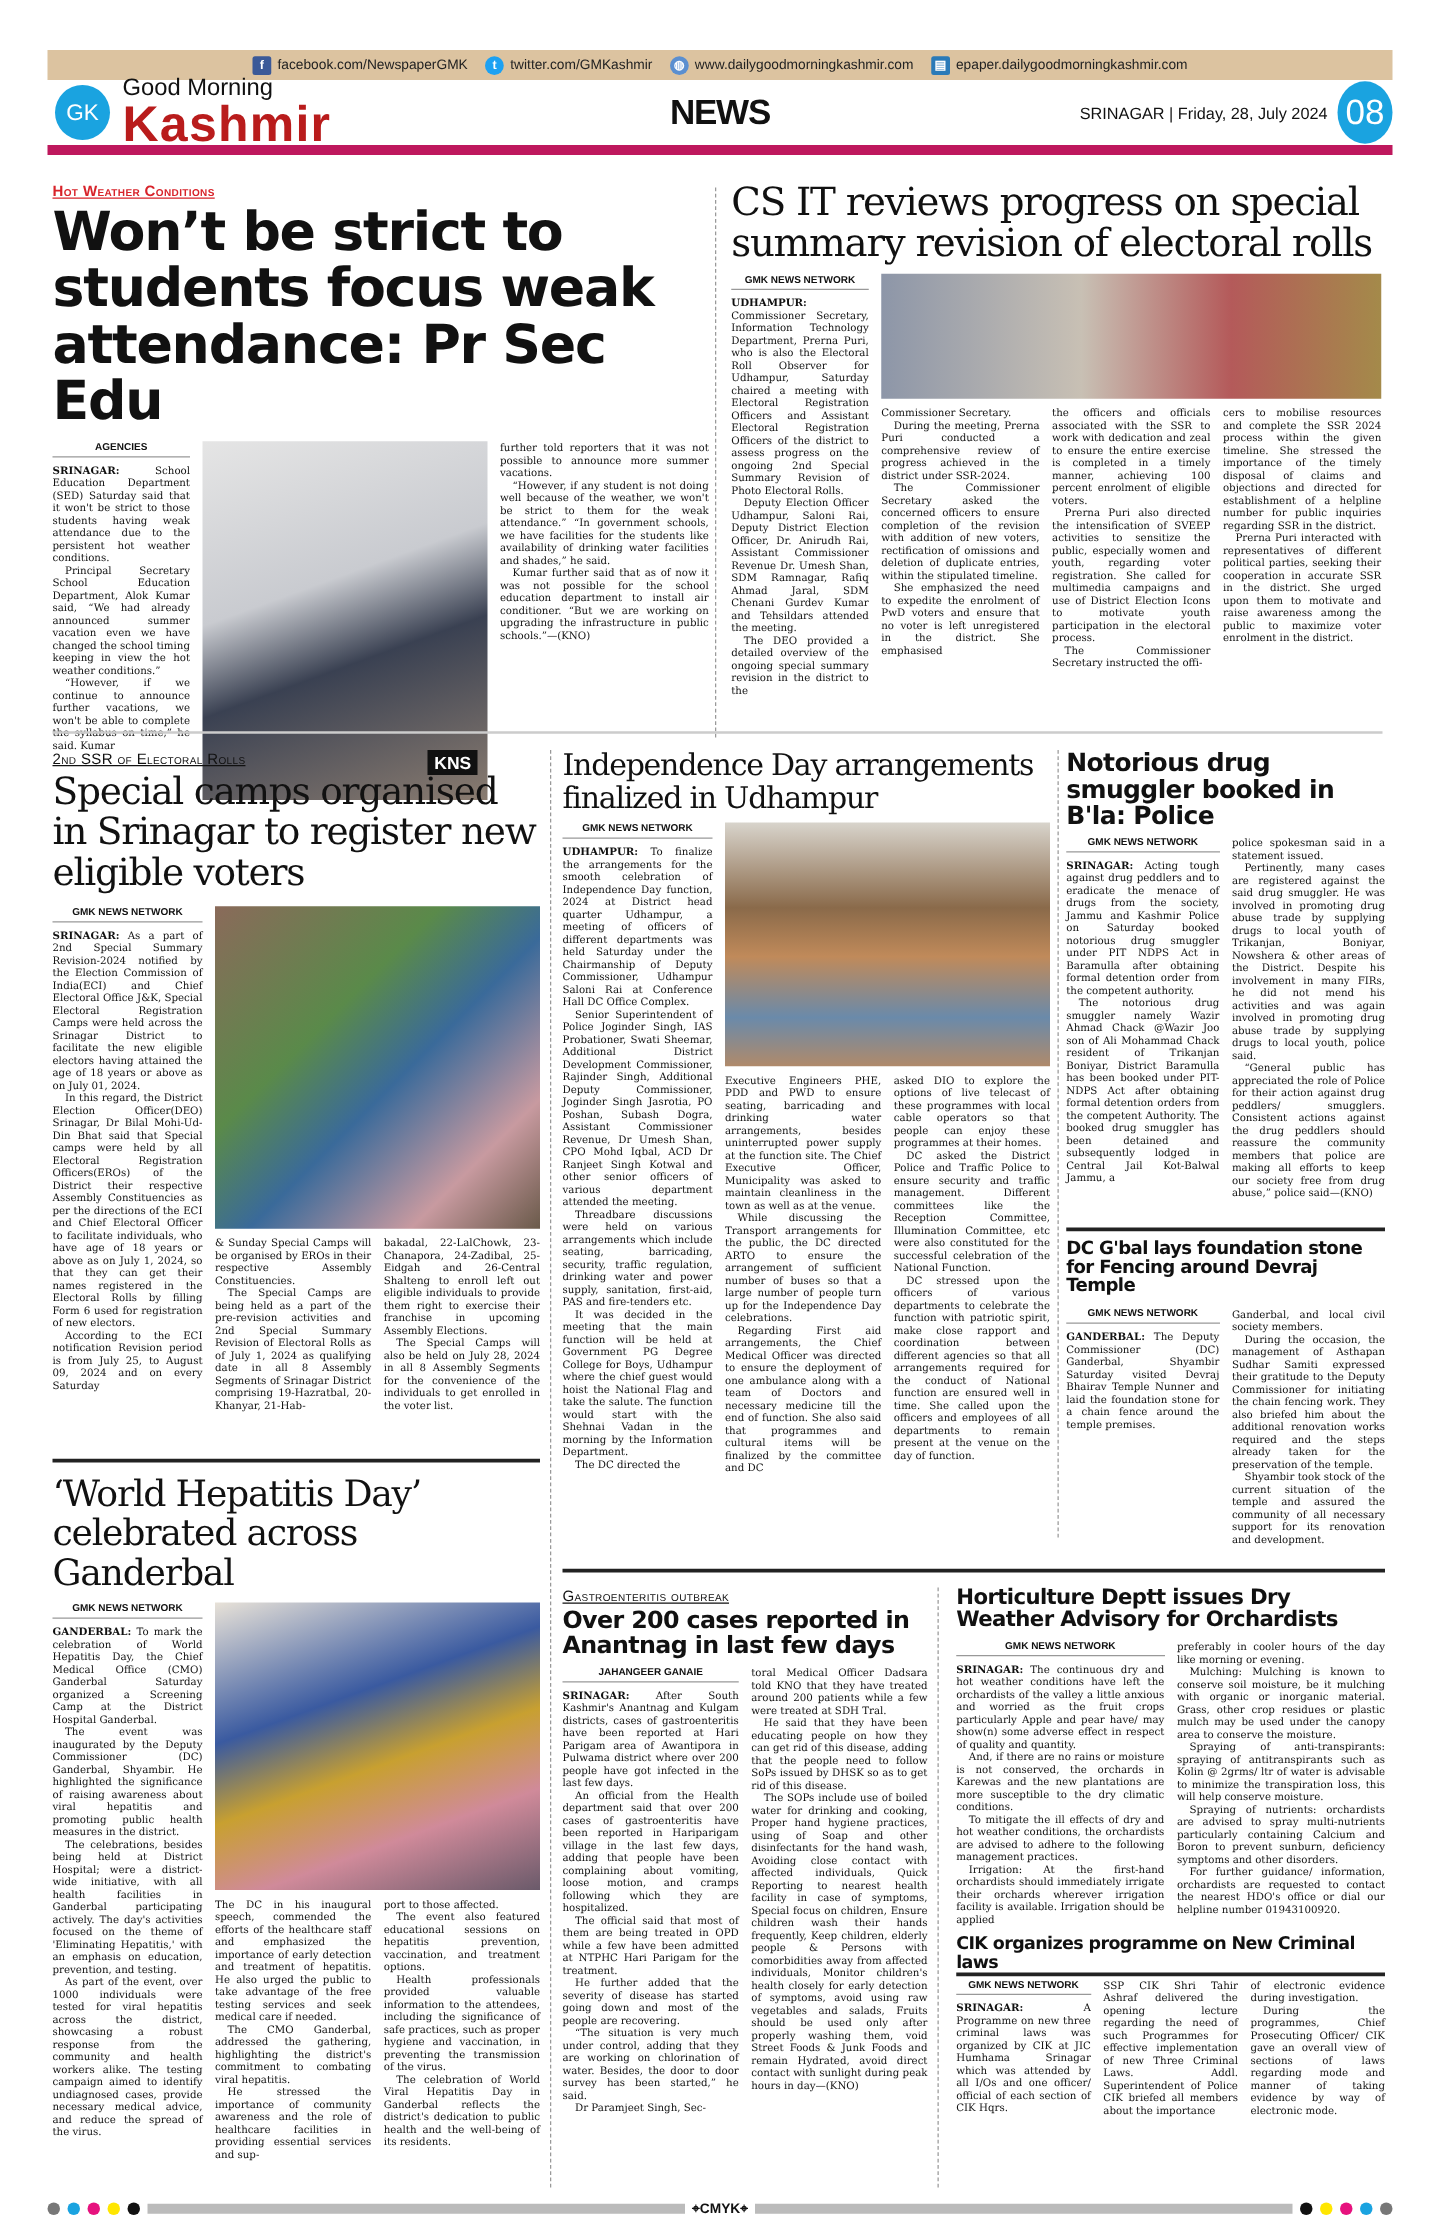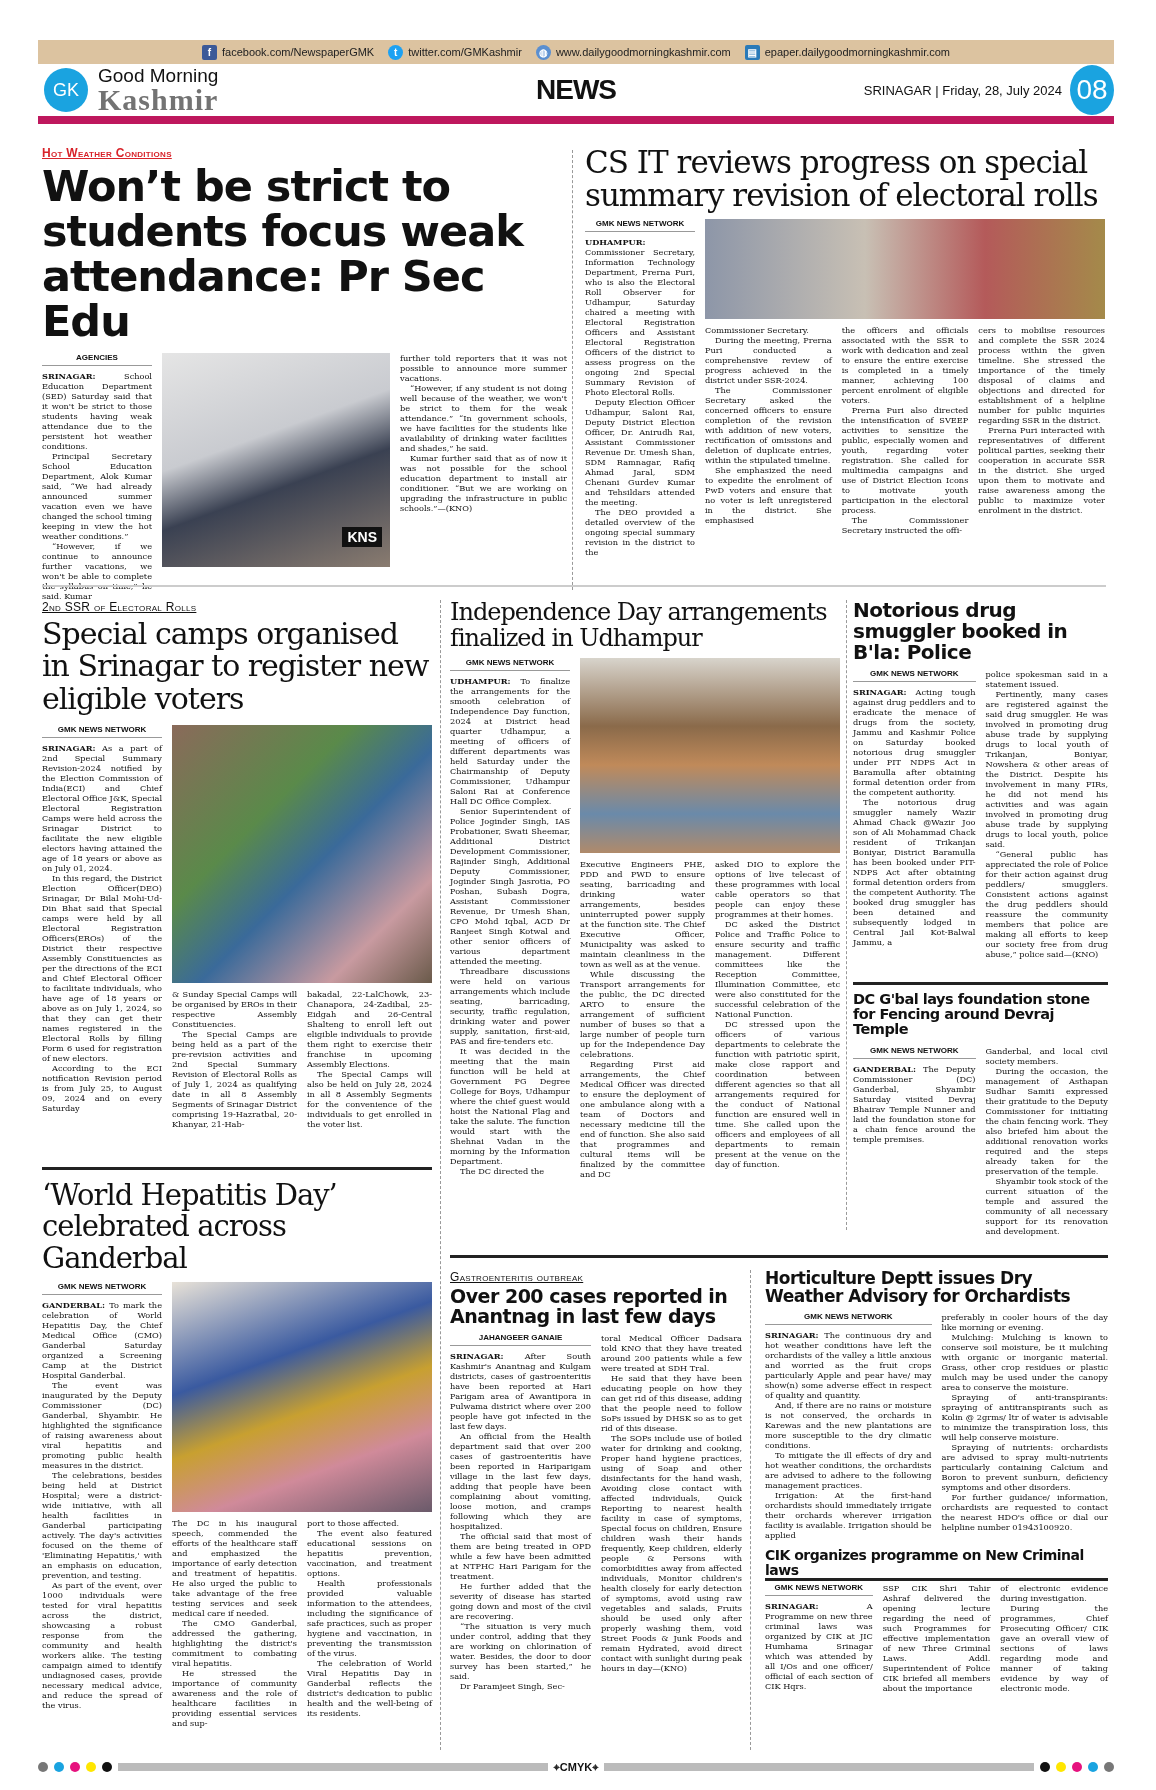--- a/index.html
+++ b/index.html
@@ -9,21 +9,21 @@
   .social-bar .item { display: flex; align-items: center; gap: 5px; }
   .ico { width: 15px; height: 15px; display: inline-flex; align-items: center; justify-content: center; font-size: 10px; color: #fff; border-radius: 2px; font-weight: bold; }
   .ico.fb { background: #3b5998; }
   .ico.tw { background: #1da1f2; border-radius: 50%; }
   .ico.web { background: #5b8fd0; border-radius: 50%; }
   .ico.ep { background: #2a7ab8; }
   .masthead { height: 60px; display: flex; align-items: center; position: relative; border-bottom: 8px solid #be185d; }
   .logo-circle { width: 44px; height: 44px; border-radius: 50%; background: #1aa3e0; color: #fff; display: flex; align-items: center; justify-content: center; font-family: "Liberation Sans", sans-serif; font-size: 18px; margin-left: 6px; }
   .brand { margin-left: 10px; line-height: 1; }
   .brand .gm { font-family: "Liberation Sans", sans-serif; font-size: 19px; color: #111; }
-  .brand .k { font-family: Liberation Serif, serif; font-weight: bold; font-size: 30px; color: #737373; letter-spacing: 1px; }
+  .brand .k { font-family: Liberation Sans, sans-serif; font-weight: bold; font-size: 40px; color: #b91c1c; letter-spacing: 1px; }
   .section-name { position: absolute; left: 50%; transform: translateX(-50%); font-family: "Liberation Sans", sans-serif; font-weight: bold; font-size: 28px; letter-spacing: -1px; }
   .dateline { position: absolute; right: 52px; font-family: "Liberation Sans", sans-serif; font-size: 13px; }
   .page-num { position: absolute; right: 0; width: 44px; height: 50px; border-radius: 50%; background: #1aa3e0; color: #fff; display: flex; align-items: center; justify-content: center; font-family: "Liberation Sans", sans-serif; font-size: 28px; }
   .art { position: absolute; }
   .kicker { font-family: "Liberation Sans", sans-serif; font-size: 12px; text-decoration: underline; font-variant: small-caps; letter-spacing: .3px; }
   .kicker.red { color: #d8232a; font-weight: bold; }
   .h-sans { font-family: "DejaVu Sans", sans-serif; font-weight: bold; line-height: 1.05; letter-spacing: -1px; }
   .h-serif { font-family: "DejaVu Serif", serif; line-height: 1.08; letter-spacing: -1px; }
   .byline { font-family: "Liberation Sans", sans-serif; font-weight: bold; font-size: 8px; text-align: center; border-bottom: 1px solid #999; padding-bottom: 3px; margin-bottom: 5px; }
   .body { font-family: "DejaVu Serif", serif; font-size: 8.2px; line-height: 1.22; text-align: justify; }
@@ -85,21 +85,21 @@
   <div class="h-sans" style="font-size:43px;margin-top:4px;width:500px;">Won’t be strict to students focus weak attendance: Pr Sec Edu</div>
   <div class="cols" style="margin-top:8px;gap:10px;">
     <div class="col" style="flex:0 0 110px;">
       <div class="byline">AGENCIES</div>
       <div class="body">
         <p><span class="dl">SRINAGAR:</span> <span>School Education Department (SED) Saturday said that it won't be strict to those students having weak attendance due to the persistent hot weather conditions.</span></p>
         <p>Principal Secretary School Education Department, Alok Kumar said, “We had already announced summer vacation even we have changed the school timing keeping in view the hot weather conditions.”</p>
         <p>“However, if we continue to announce further vacations, we won't be able to complete the syllabus on time,” he said. Kumar</p>
       </div>
     </div>
-    <div class="photo" style="flex:0 0 228px;height:214px;background:linear-gradient(160deg,#e5e5e5 0%,#c9cbd0 40%,#3a4152 60%,#8a7c70 100%);text-align:center;">
+    <div class="photo" style="flex:0 0 228px;height:287px;background:linear-gradient(160deg,#e5e5e5 0%,#c9cbd0 40%,#3a4152 60%,#8a7c70 100%);text-align:center;">
       <span class="cap">KNS</span>
     </div>
     <div class="col">
       <div class="body">
         <p style="text-indent:0">further told reporters that it was not possible to announce more summer vacations.</p>
         <p>“However, if any student is not doing well because of the weather, we won't be strict to them for the weak attendance.” “In government schools, we have facilities for the students like availability of drinking water facilities and shades,” he said.</p>
         <p>Kumar further said that as of now it was not possible for the school education department to install air conditioner. “But we are working on upgrading the infrastructure in public schools.”—(KNO)</p>
       </div>
     </div>
   </div>
@@ -275,21 +275,21 @@
 <div class="art" style="left:450px;top:1270px;width:292px;">
   <div class="kicker">Gastroenteritis outbreak</div>
   <div class="h-sans" style="font-size:19px;letter-spacing:-.5px;margin-top:3px;">Over 200 cases reported in Anantnag in last few days</div>
   <div class="cols" style="margin-top:6px;">
     <div class="col">
       <div class="byline">JAHANGEER GANAIE</div>
       <div class="body">
         <p><span class="dl">SRINAGAR:</span> <span>After South Kashmir's Anantnag and Kulgam districts, cases of gastroenteritis have been reported at Hari Parigam area of Awantipora in Pulwama district where over 200 people have got infected in the last few days.</span></p>
         <p>An official from the Health department said that over 200 cases of gastroenteritis have been reported in Hariparigam village in the last few days, adding that people have been complaining about vomiting, loose motion, and cramps following which they are hospitalized.</p>
         <p>The official said that most of them are being treated in OPD while a few have been admitted at NTPHC Hari Parigam for the treatment.</p>
-        <p>He further added that the severity of disease has started going down and most of the civil are recovering.</p>
+        <p>He further added that the severity of disease has started going down and most of the people are recovering.</p>
         <p>“The situation is very much under control, adding that they are working on chlorination of water. Besides, the door to door survey has been started,” he said.</p>
         <p>Dr Paramjeet Singh, Sec-</p>
       </div>
     </div>
     <div class="col body">
       <p style="text-indent:0">toral Medical Officer Dadsara told KNO that they have treated around 200 patients while a few were treated at SDH Tral.</p>
       <p>He said that they have been educating people on how they can get rid of this disease, adding that the people need to follow SoPs issued by DHSK so as to get rid of this disease.</p>
       <p>The SOPs include use of boiled water for drinking and cooking, Proper hand hygiene practices, using of Soap and other disinfectants for the hand wash, Avoiding close contact with affected individuals, Quick Reporting to nearest health facility in case of symptoms, Special focus on children, Ensure children wash their hands frequently, Keep children, elderly people &amp; Persons with comorbidities away from affected individuals, Monitor children's health closely for early detection of symptoms, avoid using raw vegetables and salads, Fruits should be used only after properly washing them, void Street Foods &amp; Junk Foods and remain Hydrated, avoid direct contact with sunlight during peak hours in day—(KNO)</p>
     </div>
   </div>

